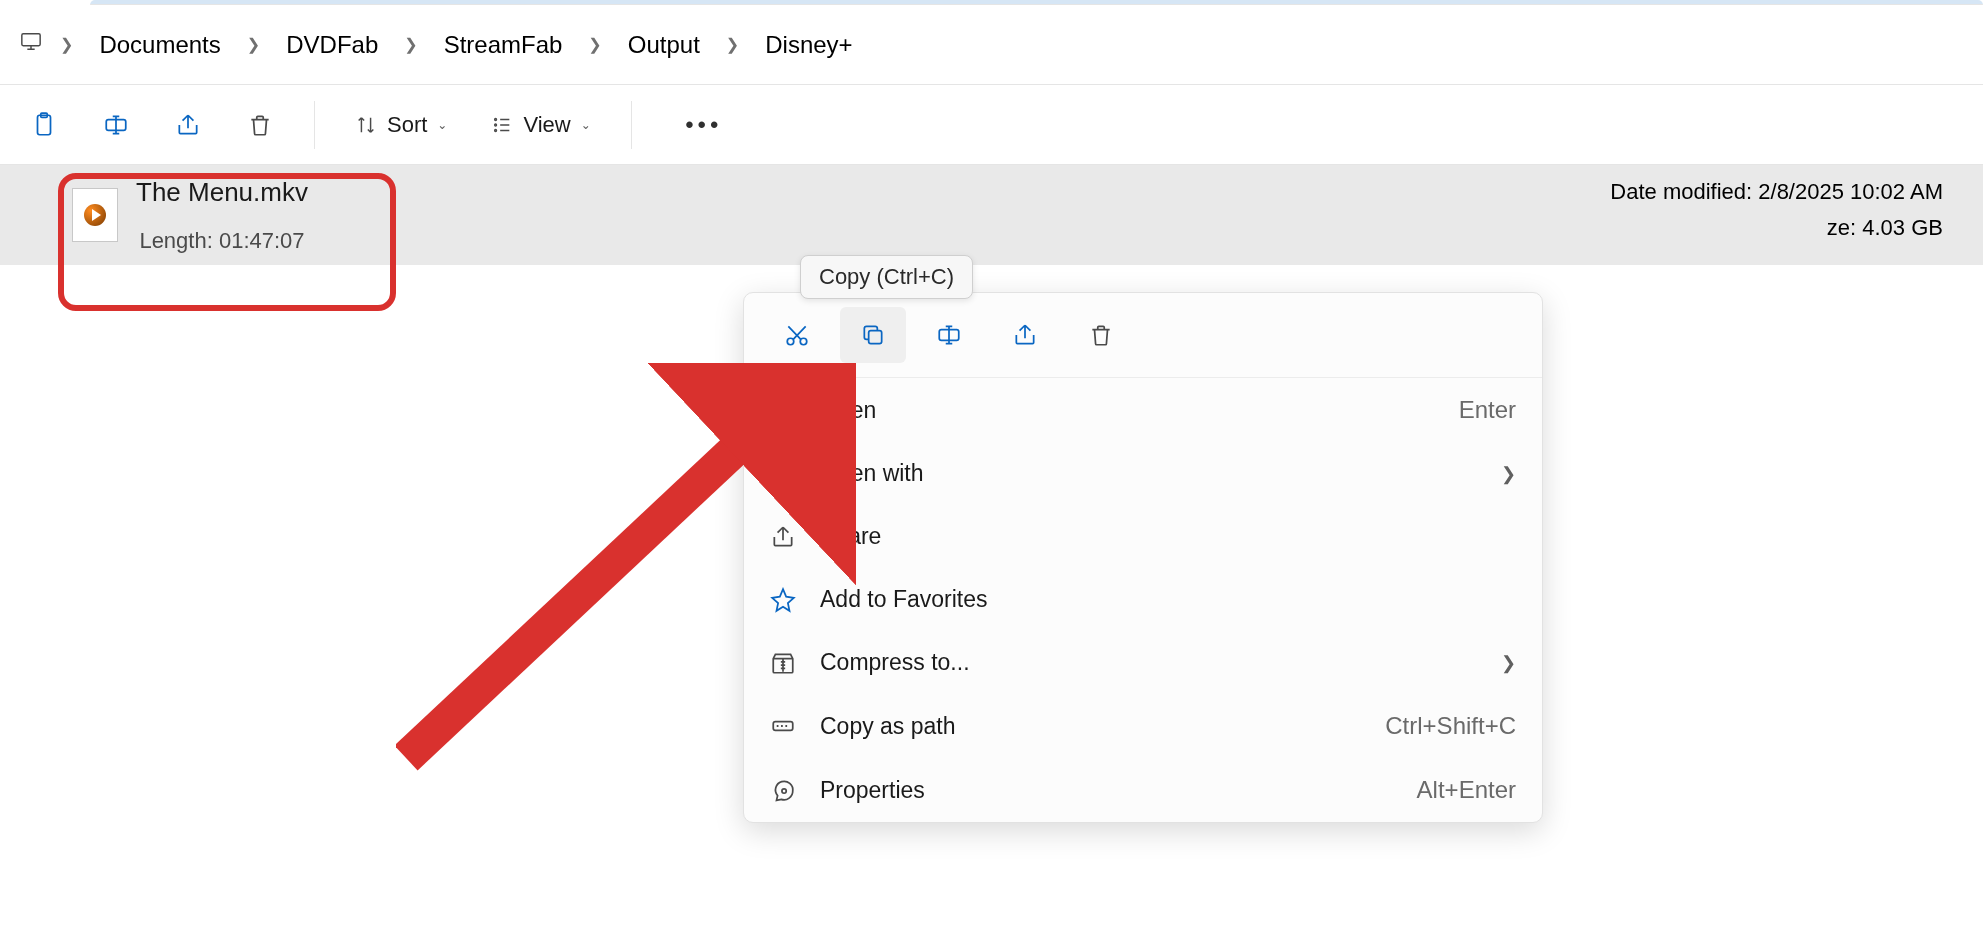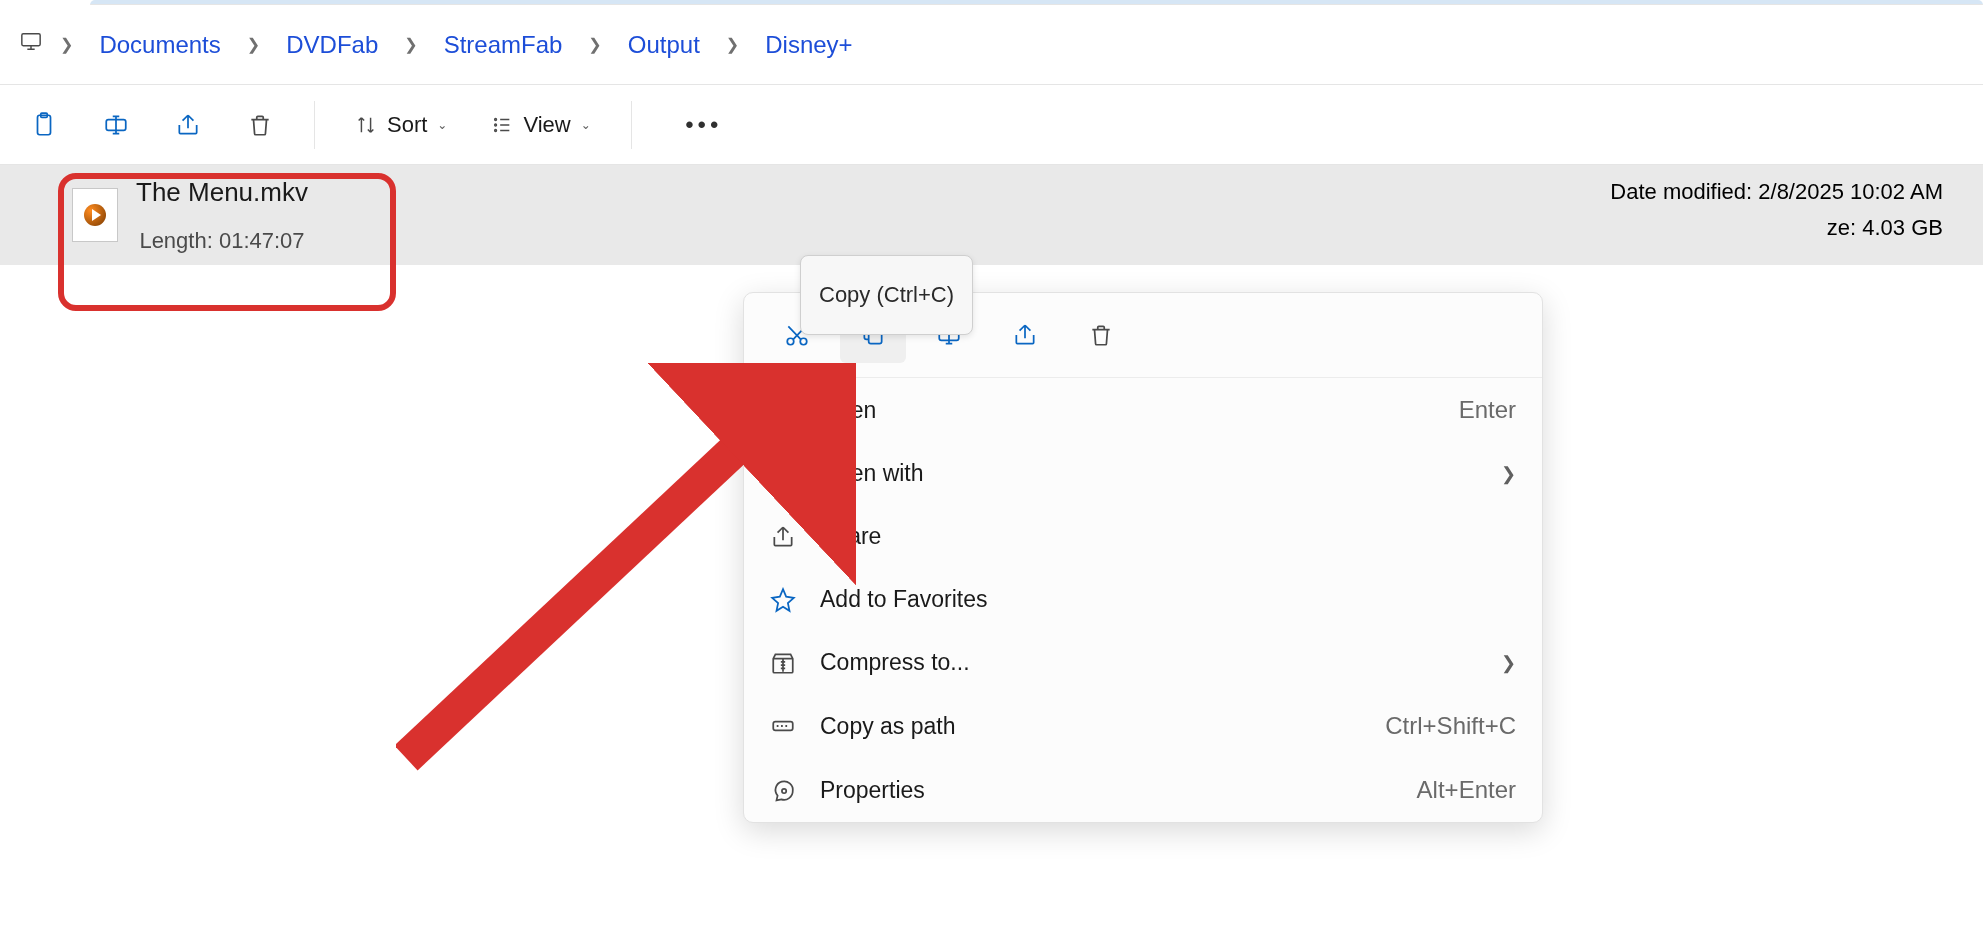--- a/index.html
+++ b/index.html
@@ -1,21 +1,21 @@
 <!DOCTYPE html>
 <html><head>
 <meta charset="utf-8">
 <style>
   * { box-sizing: border-box; margin: 0; padding: 0; }
   body { font-family: "Segoe UI", Arial, sans-serif; font-size: 20px; color: #1a1a1a; background: #fff; width: 1983px; height: 925px; overflow: hidden; position: relative; }
 
   .addr-strip { height: 5px; background: #d6e6f5; border-bottom: 1px solid #e5e5e5; border-radius: 6px 6px 0 0; margin: 0 0 0 90px; }
 
   .breadcrumbs { display: flex; align-items: center; height: 80px; padding: 0 18px; border-bottom: 1px solid #e5e5e5; gap: 14px; }
-  .breadcrumbs .crumb { font-size: 24px; color: #1d4ed8; padding: 6px 10px; border-radius: 4px; }
+  .breadcrumbs .crumb { font-size: 24px; color: #000000; padding: 6px 10px; border-radius: 4px; }
   .breadcrumbs .chev { color: #707070; font-size: 16px; padding: 0 2px; }
   .pc-icon { width: 26px; height: 22px; }
 
   .toolbar { display: flex; align-items: center; height: 80px; padding: 0 14px; gap: 12px; border-bottom: 1px solid #e5e5e5; }
   .tool-btn { width: 60px; height: 56px; display: flex; align-items: center; justify-content: center; border-radius: 6px; }
   .tool-btn svg { width: 26px; height: 26px; }
   .tool-sep { width: 1px; height: 48px; background: #e5e5e5; margin: 0 12px; }
   .tool-text-btn { display: flex; align-items: center; gap: 10px; padding: 0 16px; height: 56px; border-radius: 6px; font-size: 22px; }
   .tool-text-btn .caret { font-size: 12px; color: #606060; }
   .more-btn { font-size: 24px; letter-spacing: 4px; color: #303030; margin-left: 18px; }
@@ -24,21 +24,21 @@
   .file-hl { position: absolute; left: 58px; top: 8px; width: 338px; height: 138px; border: 6px solid #d9312e; border-radius: 18px; pointer-events: none; z-index: 5; }
   .file-icon { width: 46px; height: 54px; background: #fff; border: 1px solid #c8c8c8; display: flex; align-items: center; justify-content: center; margin-left: 50px; }
   .file-icon .play { width: 22px; height: 22px; border-radius: 50%; background: radial-gradient(circle at 30% 30%, #ff8b1f, #7a3a00); position: relative; }
   .file-icon .play::after { content: ""; position: absolute; left: 8px; top: 5px; border-left: 9px solid #fff; border-top: 6px solid transparent; border-bottom: 6px solid transparent; }
   .file-text { margin-left: 18px; text-align: center; }
   .file-name { font-size: 26px; }
   .file-sub { font-size: 22px; color: #4a4a4a; margin-top: 20px; }
   .file-meta { position: absolute; right: 40px; top: 14px; text-align: right; font-size: 22px; color: #000000; }
   .file-meta div { margin: 0 0 10px 0; }
 
-  .tooltip { position: absolute; left: 800px; top: 255px; background: #f7f7f7; border: 1px solid #cfcfcf; border-radius: 8px; padding: 26px 18px; font-size: 22px; color: #2a2a2a; z-index: 30; box-shadow: 0 2px 6px rgba(0,0,0,.1); }
+  .tooltip { position: absolute; left: 800px; top: 255px; background: #f7f7f7; border: 1px solid #cfcfcf; border-radius: 8px; padding: 8px 18px; font-size: 22px; color: #2a2a2a; z-index: 30; box-shadow: 0 2px 6px rgba(0,0,0,.1); }
 
   .ctx { position: absolute; left: 743px; top: 292px; width: 800px; background: #fcfcfc; border: 1px solid #e2e2e2; border-radius: 10px; box-shadow: 0 8px 30px rgba(0,0,0,.15); z-index: 20; overflow: hidden; }
   .ctx-iconrow { display: flex; align-items: center; gap: 10px; padding: 14px 20px; border-bottom: 1px solid #ececec; }
   .ctx-iconbtn { width: 66px; height: 56px; display: flex; align-items: center; justify-content: center; border-radius: 6px; }
   .ctx-iconbtn.hovered { background: #efefef; }
   .ctx-iconbtn svg { width: 26px; height: 26px; }
   .ctx-item { display: flex; align-items: center; padding: 18px 26px; gap: 24px; font-size: 23px; }
   .ctx-item .lbl { flex: 1; }
   .ctx-item .short { color: #6a6a6a; font-size: 24px; }
   .ctx-item .sub-chev { color: #606060; font-size: 18px; }

